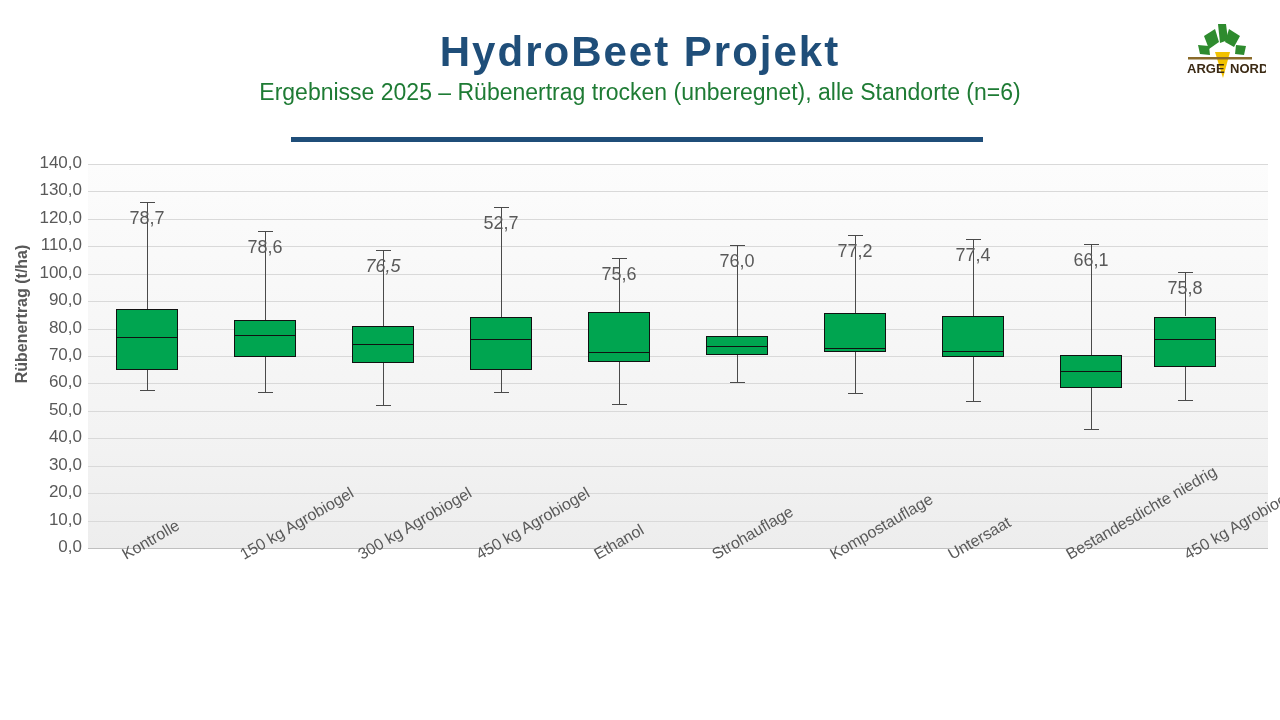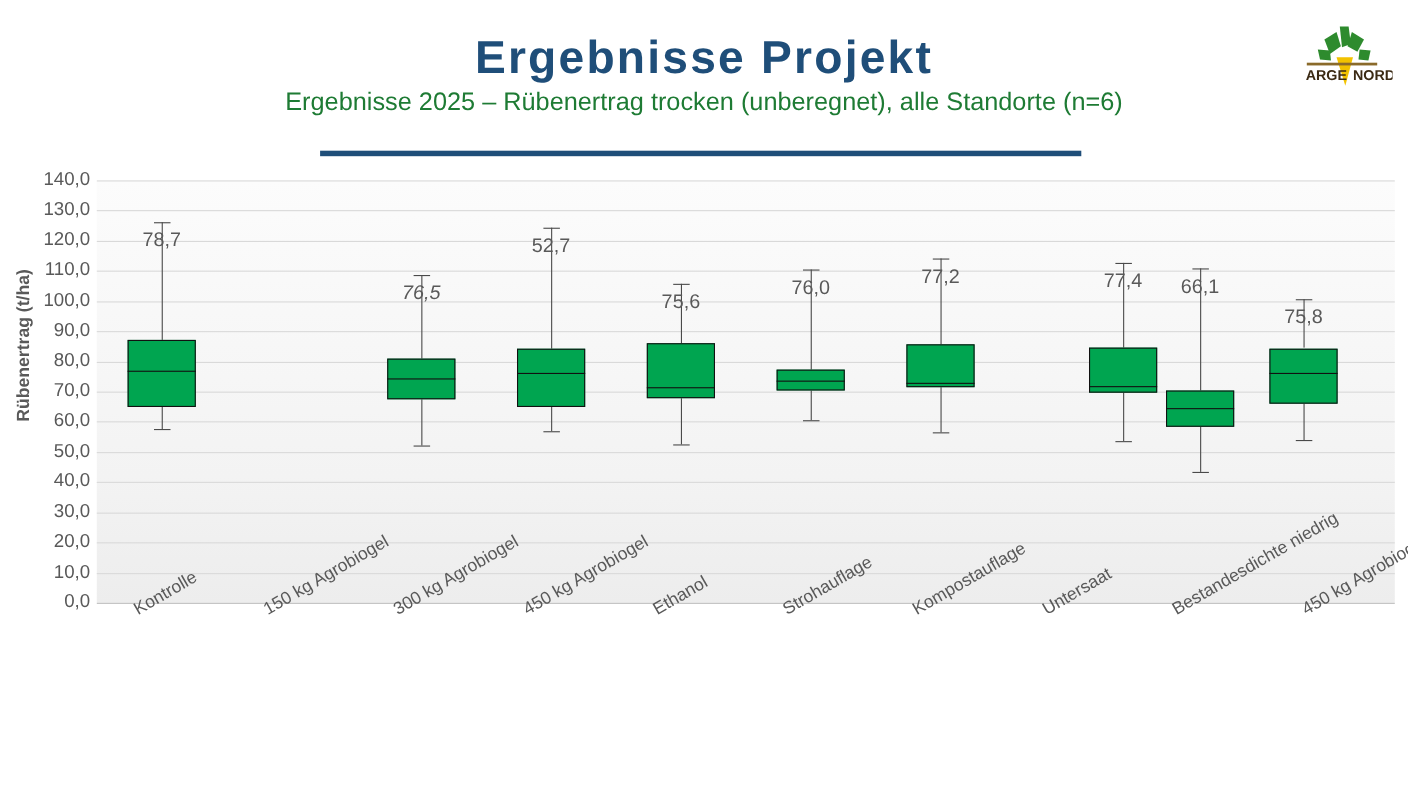--- a/index.html
+++ b/index.html
@@ -183,21 +183,21 @@
     transform: rotate(-30deg);
     transform-origin: left top;
   }
 </style>
 </head>
 <body>
 
 <div id="slide">
 
   <div class="title-block">
-    <div class="main-title">Ergebnisse Projekt</div>
+    <div class="main-title">HydroBeet Projekt</div>
     <div class="subtitle">Ergebnisse 2025 – Rübenertrag trocken (unberegnet), alle Standorte (n=6)</div>
   </div>
   <div class="title-rule"></div>
 
   <div class="logo">
     <svg width="92" height="66" viewBox="0 0 92 66">
       <g>
         <path d="M30 20 L41 13 L45 26 L35 33 Z" fill="#2E8B2E"></path>
         <path d="M44 8 L52 8 L54 24 L46 27 Z" fill="#2E8B2E"></path>
         <path d="M55 13 L66 20 L60 31 L51 26 Z" fill="#2E8B2E"></path>
@@ -248,20 +248,29 @@
         <div class="gridline" style="top: 0px;"></div>
         <div class="bp-group" style="left: 0px; width: 118px;">
           <div class="whisker-line" style="top: 37.5771px; height: 106.971px;"></div>
           <div class="cap" style="top: 37.5771px;"></div>
           <div class="whisker-line" style="top: 206.263px; height: 20.0229px;"></div>
           <div class="cap" style="top: 226.286px;"></div>
           <div class="box" style="top: 144.549px; height: 61.7143px; width: 62px; margin-left: -31px; background: rgb(0, 165, 80); border-color: rgb(17, 17, 17);"></div>
           <div class="median" style="top: 172.8px; width: 62px; margin-left: -31px; border-top-color: rgb(17, 17, 17);"></div>
           <div class="dlabel" style="top: 7.57714px;">78,7</div>
         </div>
+        <div class="bp-group" style="left: 118px; width: 118px;">
+          <div class="whisker-line" style="top: 66.9257px; height: 89.4171px;"></div>
+          <div class="cap" style="top: 66.9257px;"></div>
+          <div class="whisker-line" style="top: 192.823px; height: 35.3829px;"></div>
+          <div class="cap" style="top: 228.206px;"></div>
+          <div class="box" style="top: 156.343px; height: 36.48px; width: 62px; margin-left: -31px; background: rgb(0, 165, 80); border-color: rgb(17, 17, 17);"></div>
+          <div class="median" style="top: 171.429px; width: 62px; margin-left: -31px; border-top-color: rgb(17, 17, 17);"></div>
+          <div class="dlabel" style="top: 36.9257px;">78,6</div>
+        </div>
         <div class="bp-group" style="left: 236px; width: 118px; font-style: italic;">
           <div class="whisker-line" style="top: 86.4px; height: 75.1543px;"></div>
           <div class="cap" style="top: 86.4px;"></div>
           <div class="whisker-line" style="top: 198.857px; height: 42.5143px;"></div>
           <div class="cap" style="top: 241.371px;"></div>
           <div class="box" style="top: 161.554px; height: 37.3029px; width: 62px; margin-left: -31px; background: rgb(0, 165, 80); border-color: rgb(17, 17, 17);"></div>
           <div class="median" style="top: 179.657px; width: 62px; margin-left: -31px; border-top-color: rgb(17, 17, 17);"></div>
           <div class="dlabel" style="top: 56.4px;">76,5</div>
         </div>
         <div class="bp-group" style="left: 354px; width: 118px;">
@@ -293,21 +302,21 @@
         </div>
         <div class="bp-group" style="left: 708px; width: 118px;">
           <div class="whisker-line" style="top: 71.3143px; height: 77.8971px;"></div>
           <div class="cap" style="top: 71.3143px;"></div>
           <div class="whisker-line" style="top: 188.434px; height: 40.8686px;"></div>
           <div class="cap" style="top: 229.303px;"></div>
           <div class="box" style="top: 149.211px; height: 39.2229px; width: 62px; margin-left: -31px; background: rgb(0, 165, 80); border-color: rgb(17, 17, 17);"></div>
           <div class="median" style="top: 183.771px; width: 62px; margin-left: -31px; border-top-color: rgb(17, 17, 17);"></div>
           <div class="dlabel" style="top: 41.3143px;">77,2</div>
         </div>
-        <div class="bp-group" style="left: 874px; width: 118px;">
+        <div class="bp-group" style="left: 826px; width: 118px;">
           <div class="whisker-line" style="top: 75.4286px; height: 76.8px;"></div>
           <div class="cap" style="top: 75.4286px;"></div>
           <div class="whisker-line" style="top: 193.371px; height: 43.8857px;"></div>
           <div class="cap" style="top: 237.257px;"></div>
           <div class="box" style="top: 152.229px; height: 41.1429px; width: 62px; margin-left: -31px; background: rgb(0, 165, 80); border-color: rgb(17, 17, 17);"></div>
           <div class="median" style="top: 186.514px; width: 62px; margin-left: -31px; border-top-color: rgb(17, 17, 17);"></div>
           <div class="dlabel" style="top: 45.4286px;">77,4</div>
         </div>
         <div class="bp-group" style="left: 944px; width: 118px;">
           <div class="whisker-line" style="top: 79.5429px; height: 111.634px;"></div>

